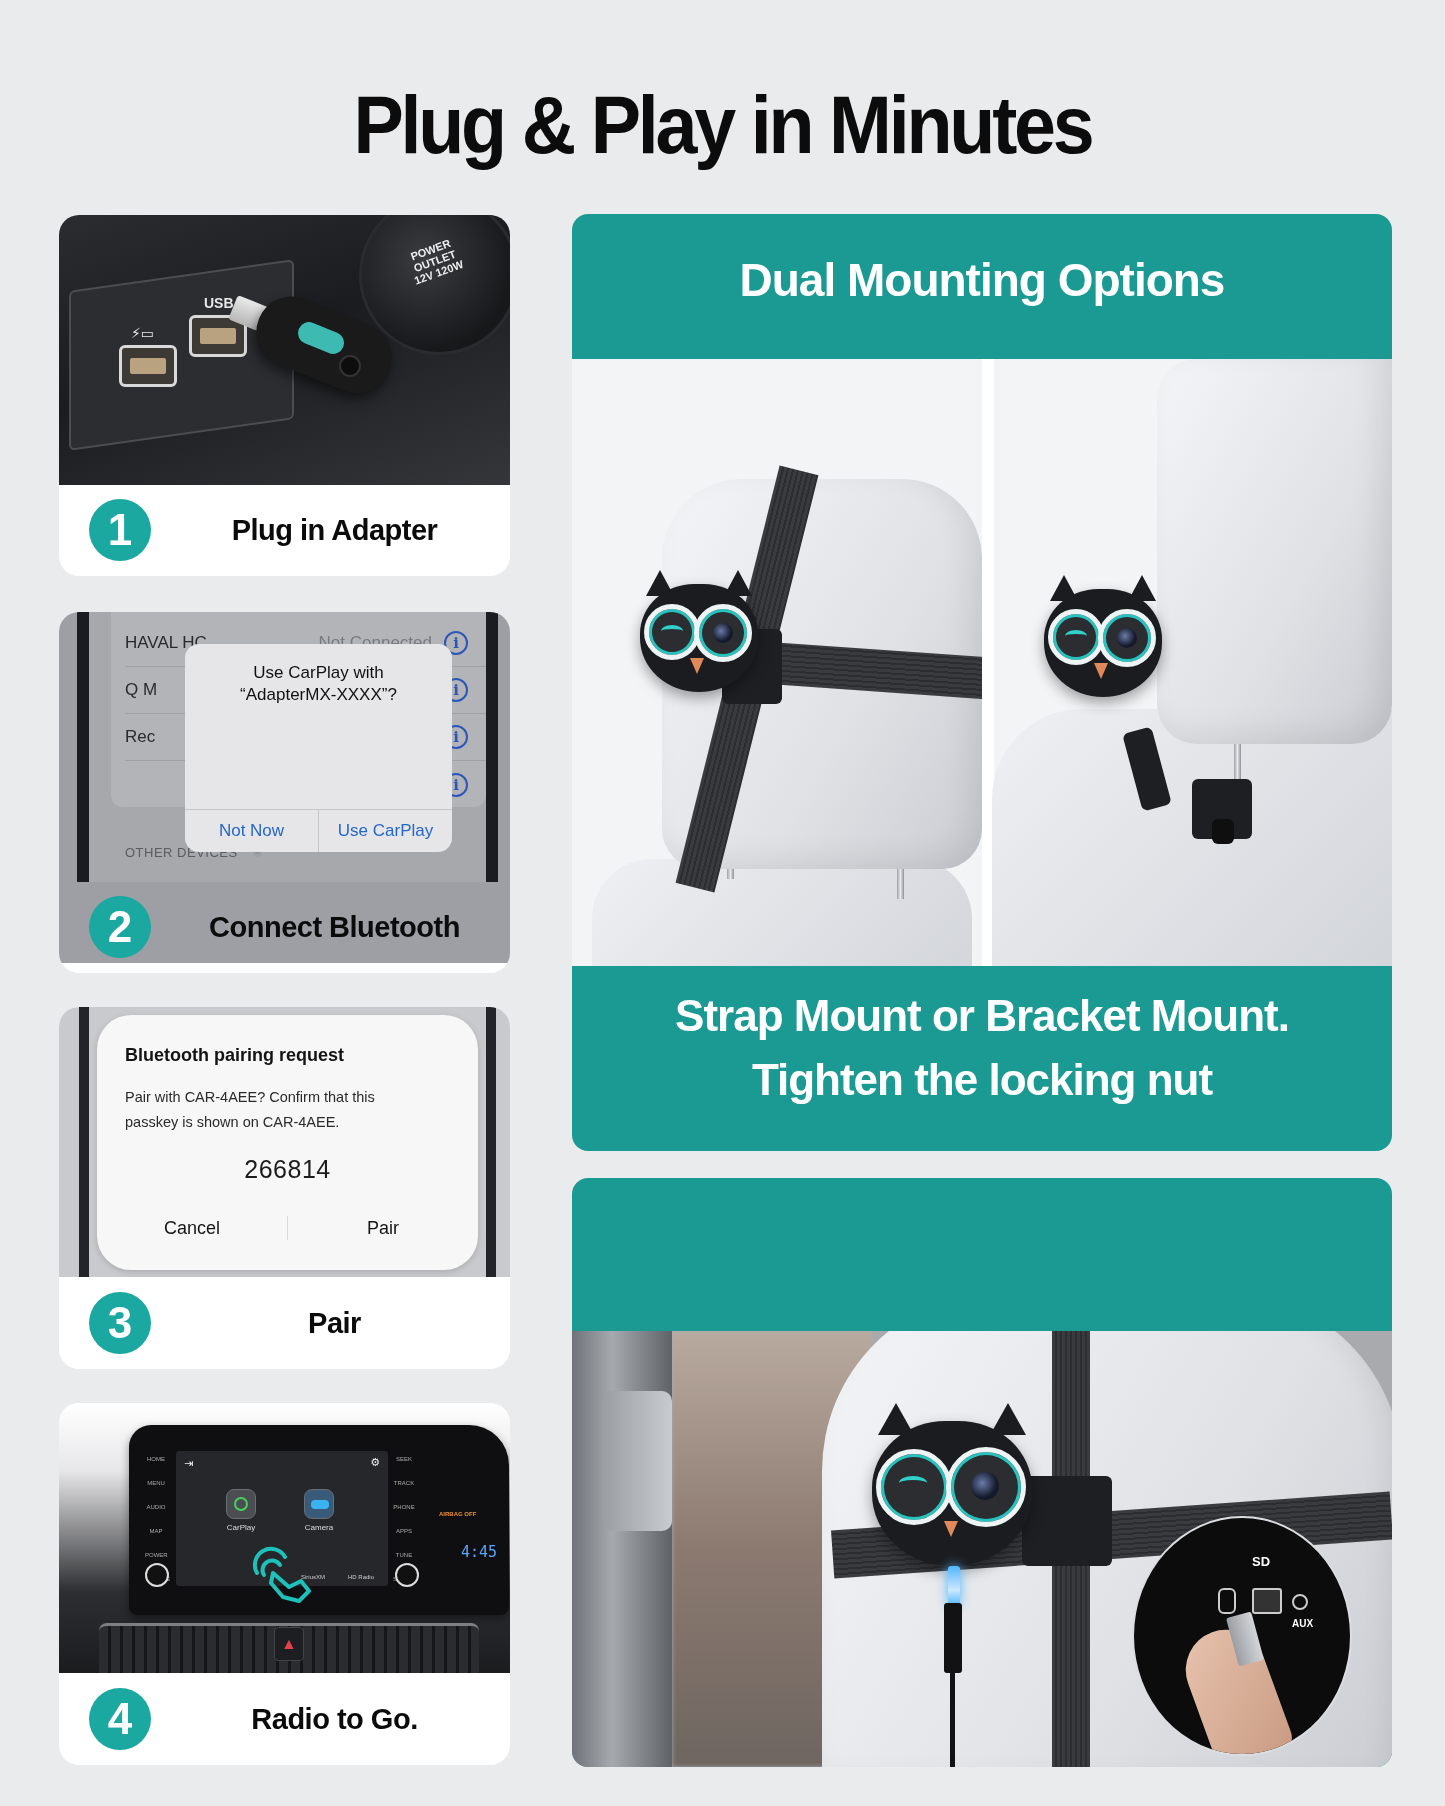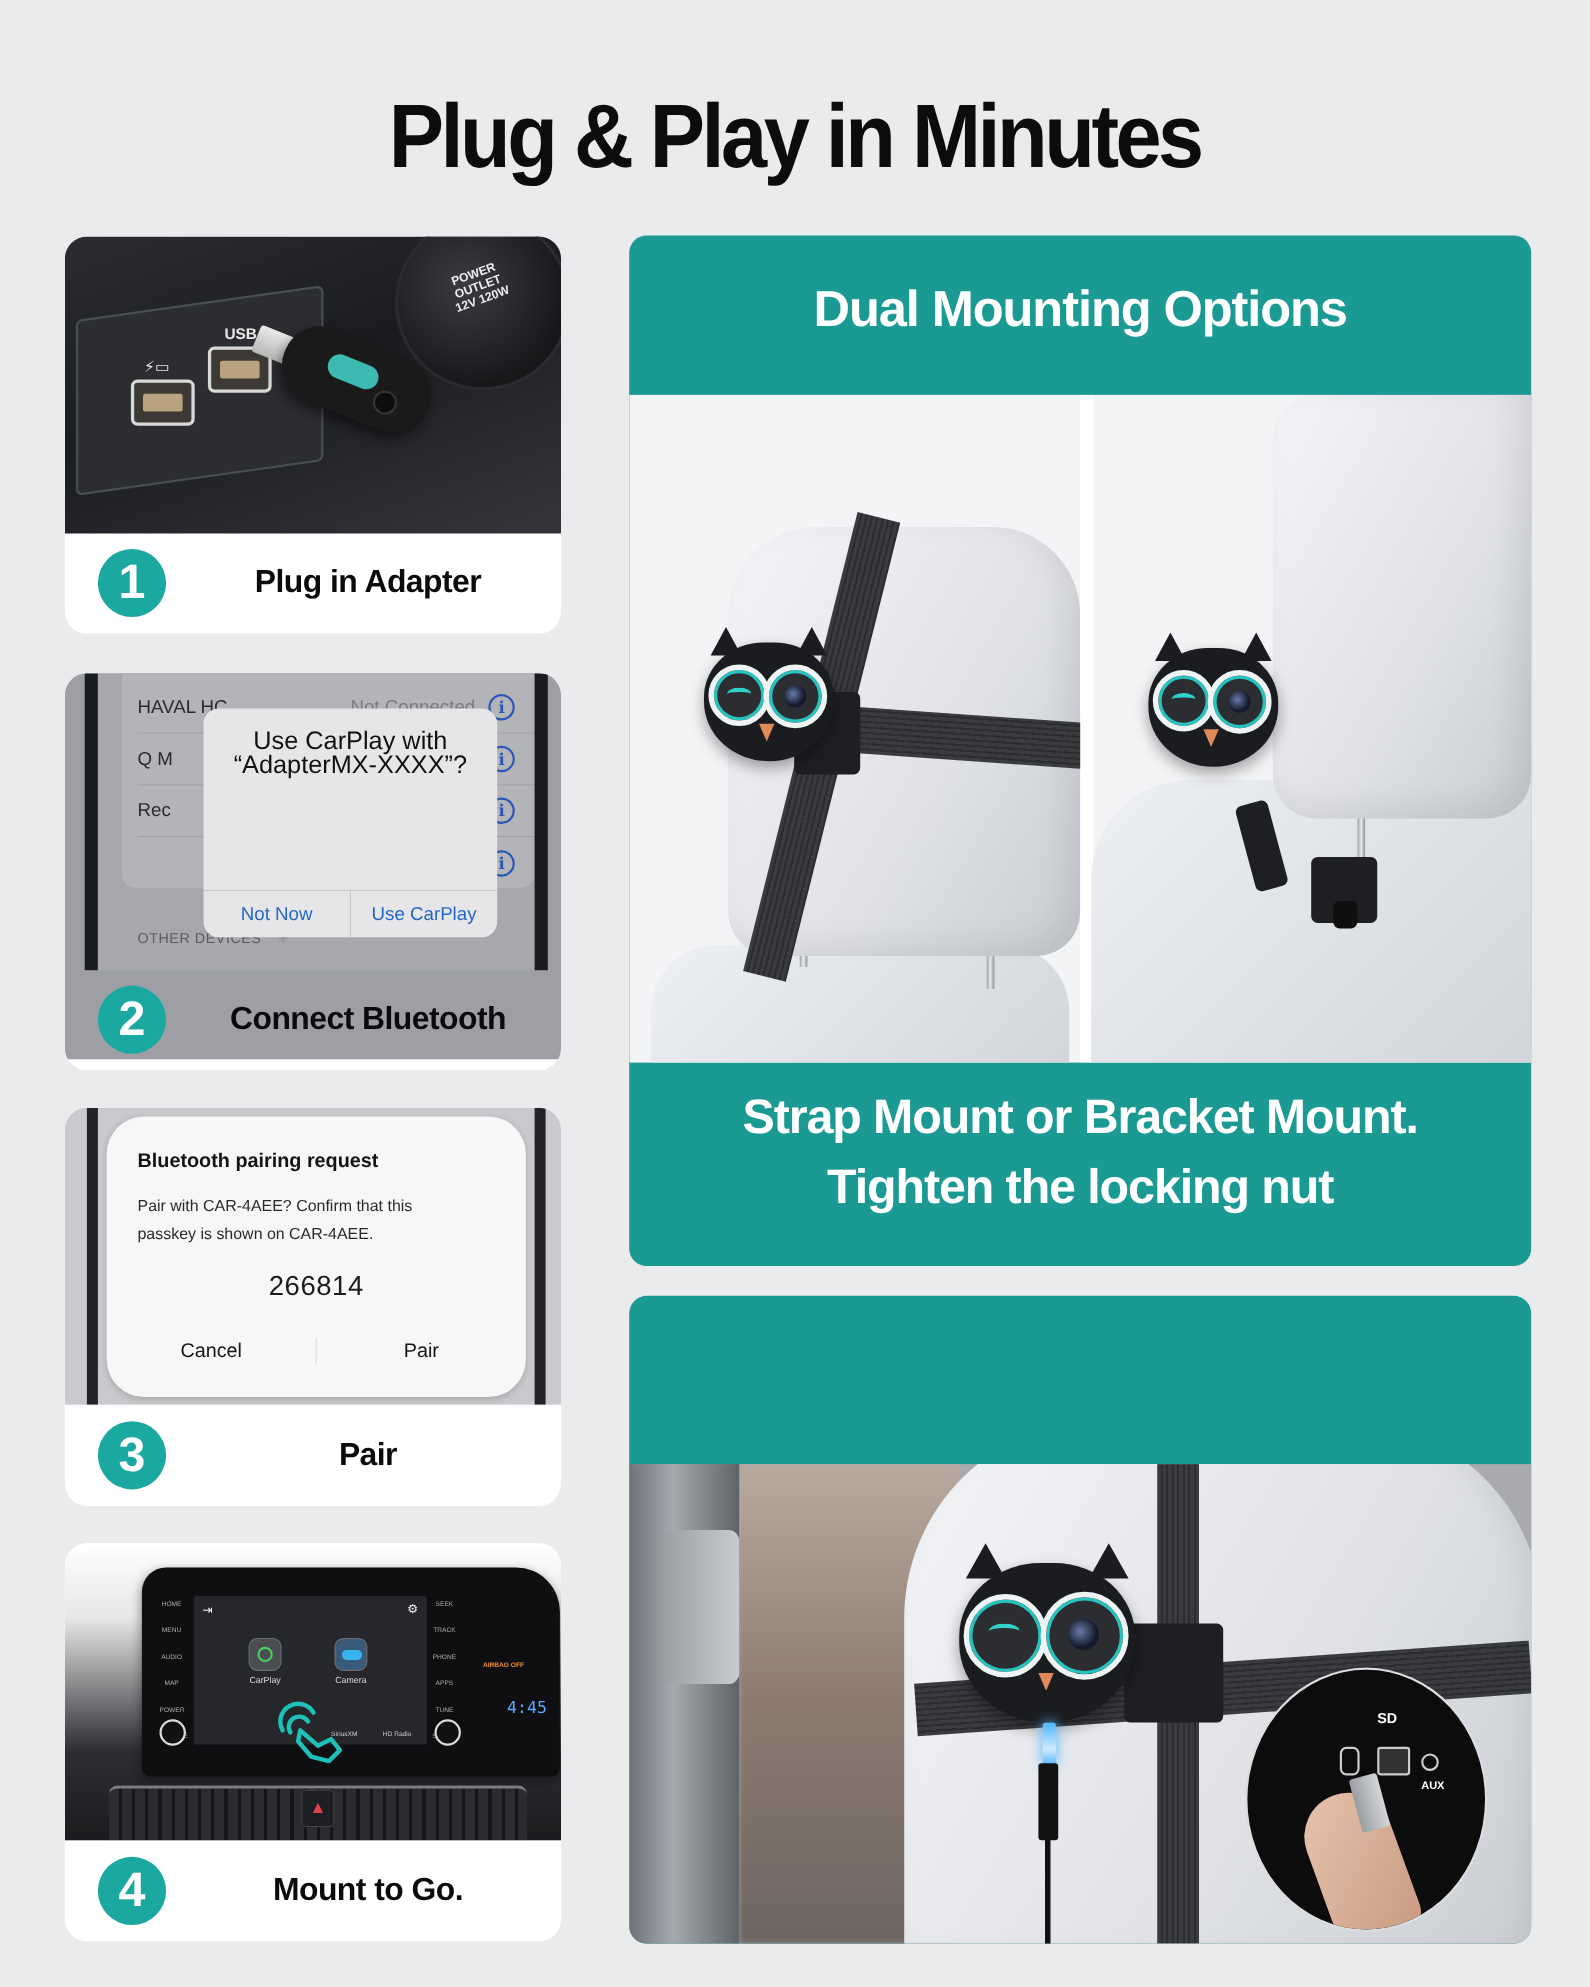--- a/index.html
+++ b/index.html
@@ -103,21 +103,21 @@
     }
     .other-devices {
       position: absolute; left: 36px; top: 233px; font-size: 13px; color: #5b5c60; letter-spacing: .5px;
     }
     .alert {
       position: absolute; left: 96px; top: 32px; width: 267px; height: 208px;
       background: #e6e6e8; border-radius: 14px; overflow: hidden;
     }
     .alert-title {
       position: absolute; left: 0; right: 0; top: 18px; text-align: center;
-      font-size: 23px; color: #111; line-height: 22px;
+      font-size: 17px; color: #111; line-height: 22px;
     }
     .alert-body {
       position: absolute; left: 14px; right: 14px; top: 66px; text-align: center;
       font-size: 13.5px; color: #222; line-height: 17.5px;
     }
     .alert-actions {
       position: absolute; left: 0; right: 0; bottom: 0; height: 43px; border-top: 1px solid #c6c6c8;
       display: flex;
     }
     .alert-btn {
@@ -371,21 +371,21 @@
         <path d="M24 30 L40 44 L52 38 L60 48 L50 58 L34 54 L22 40 Z" stroke="#1ec1b9" stroke-width="4" fill="none" stroke-linejoin="round"></path>
       </svg>
     </div>
     <div style="position:absolute;left:380px;top:108px;font-size:6px;color:#f09030;font-weight:700;">AIRBAG OFF</div>
     <div class="dash-clock">4:45</div>
     <div class="vents"></div>
     <div class="hazard">▲</div>
   </div>
   <div class="step-footer">
     <div class="badge">4</div>
-    <div class="step-label">Mount to Go.</div>
+    <div class="step-label">Radio to Go.</div>
   </div>
 </div>
 
 <div class="panel" style="top:214px;height:937px;">
   <div class="panel-head" style="top:34px;">Dual Mounting Options</div>
   <div class="panel-photo" style="top:145px;height:607px;">
 
     <div class="seat-back" style="left:20px;top:500px;width:380px;height:120px;"></div>
     <div class="post" style="left:155px;top:480px;height:40px;"></div>
     <div class="post" style="left:325px;top:500px;height:40px;"></div>

